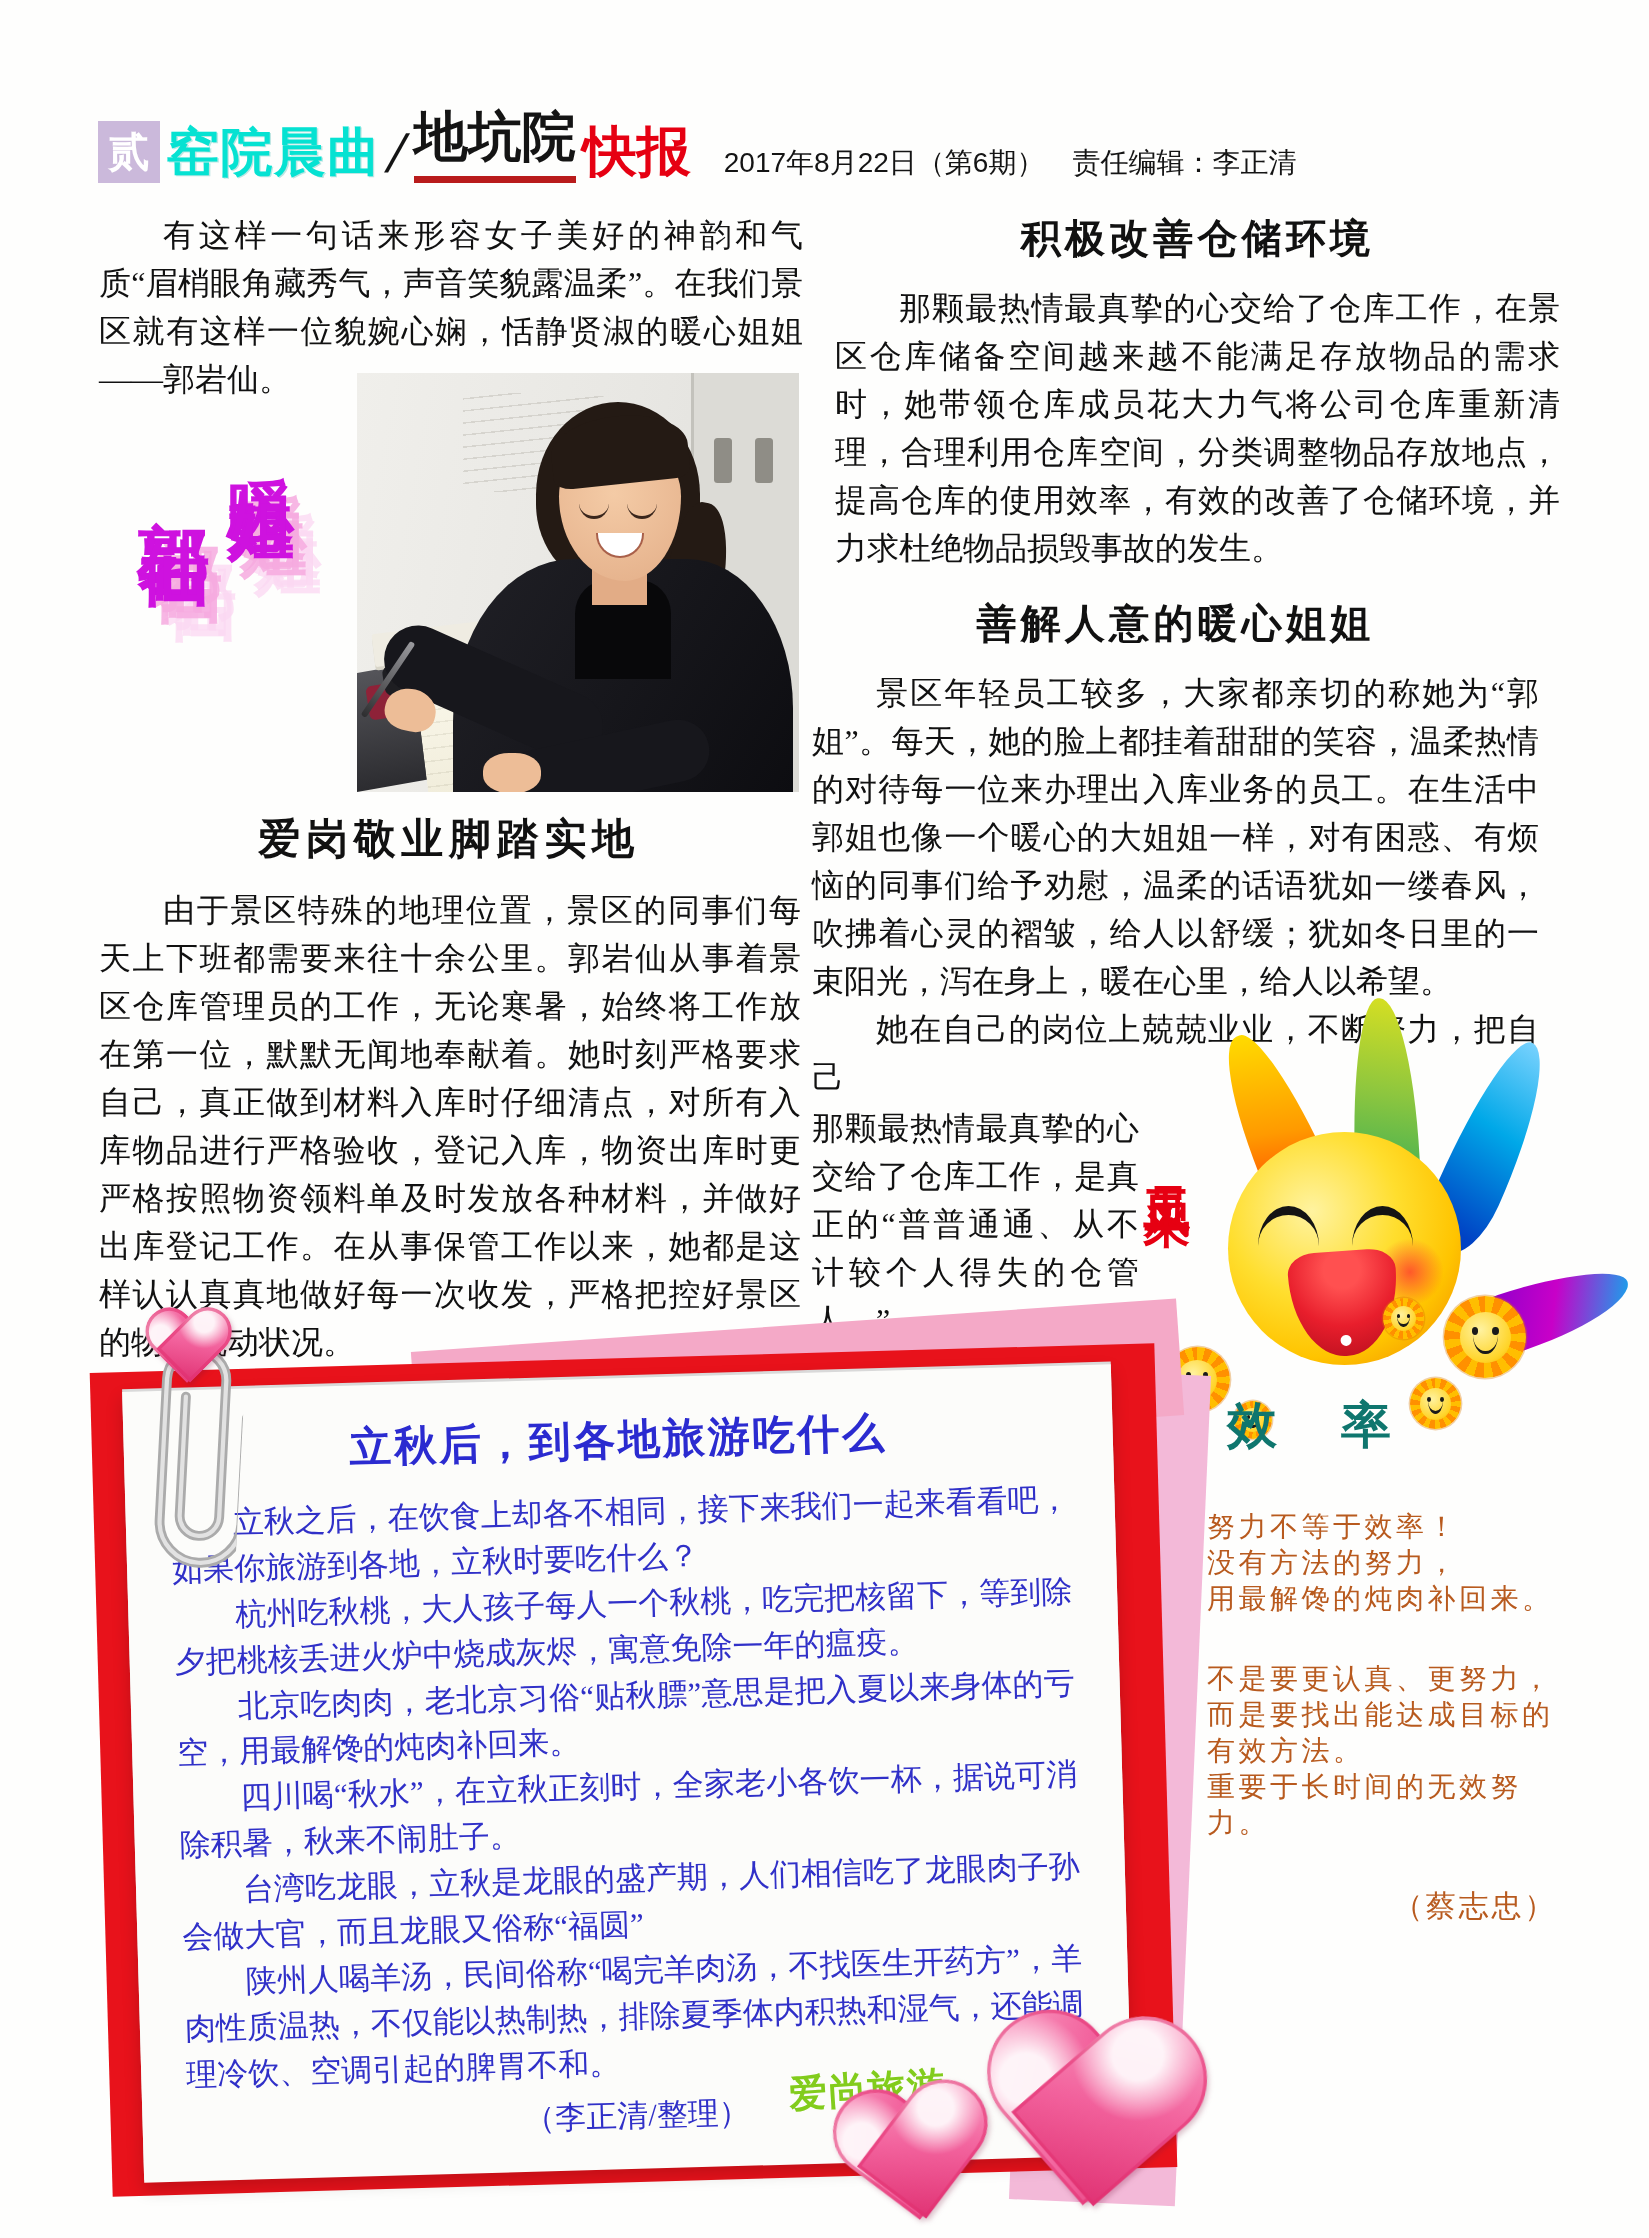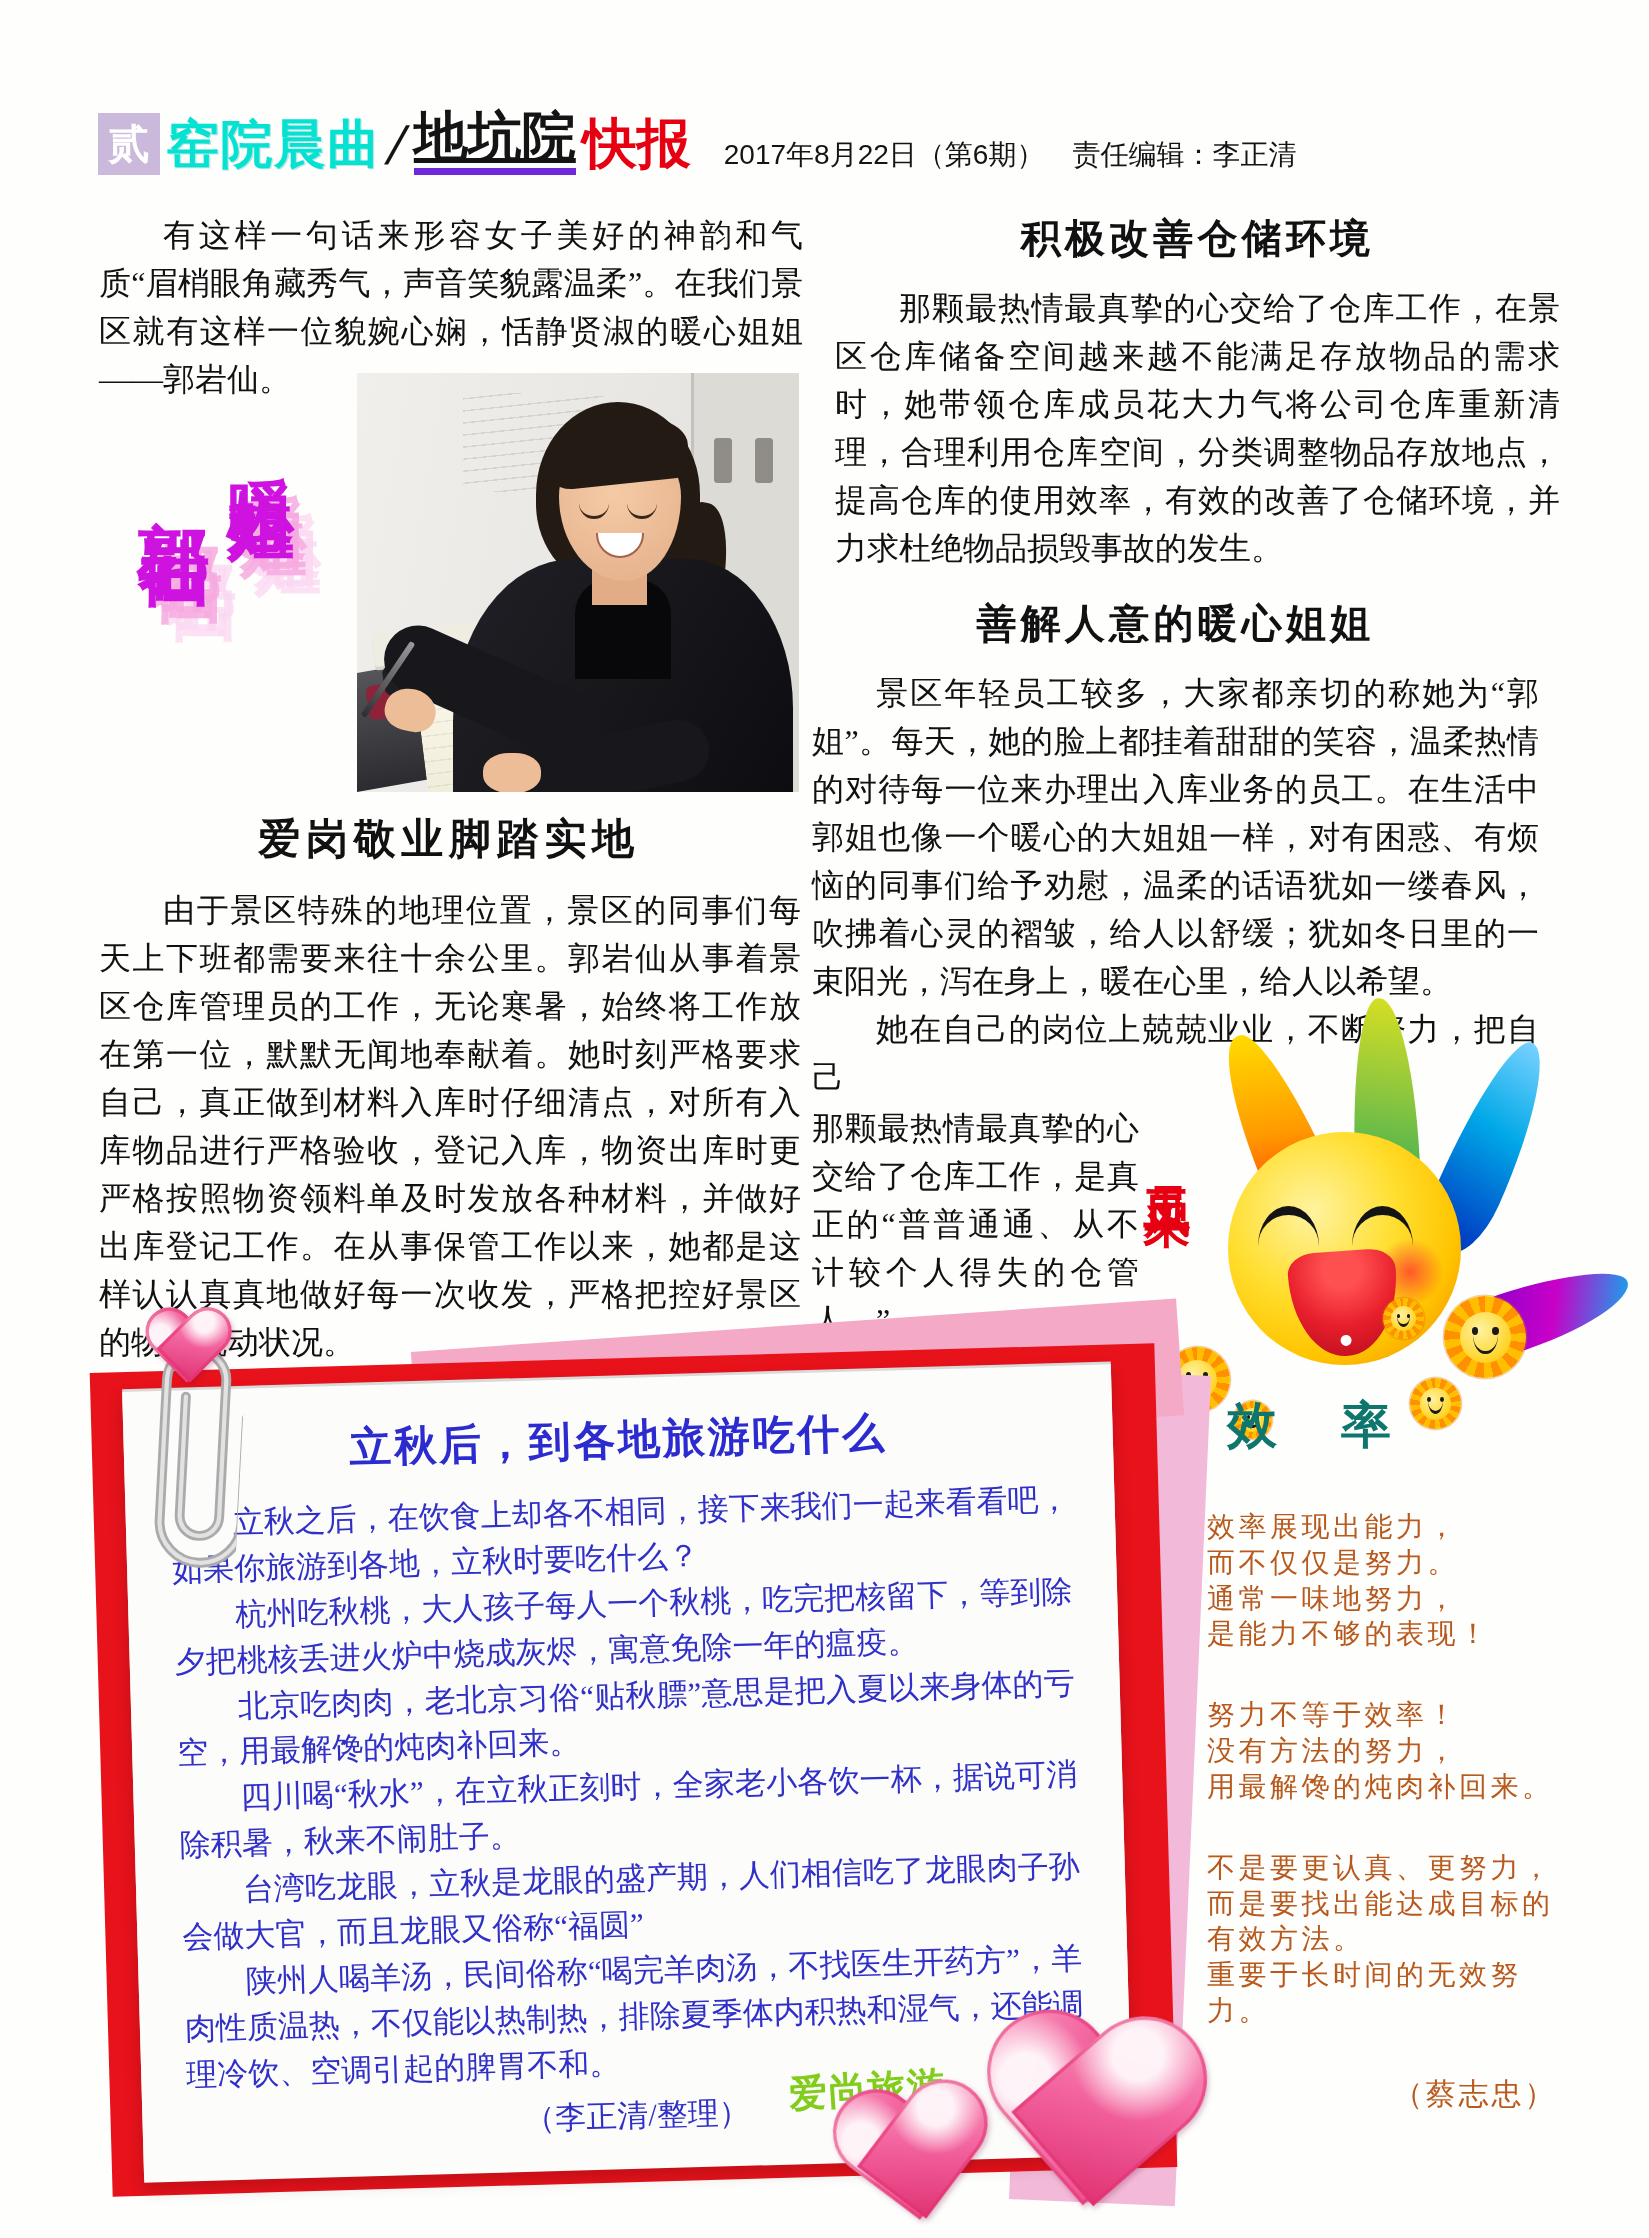--- a/index.html
+++ b/index.html
@@ -6,21 +6,21 @@
   #page{position:relative;width:1649px;height:2239px;background:#FEFEFD;overflow:hidden;
         font-family:"Liberation Serif","DejaVu Serif",serif;color:#111;}
   
   .masthead{position:absolute;left:98px;top:106px;display:flex;align-items:flex-end;gap:7px;white-space:nowrap;}
   .vol-badge{display:flex;align-items:center;justify-content:center;width:62px;height:62px;background:#CBB9DB;
              color:#FFF;font-size:41px;font-weight:700;font-family:"Liberation Sans","DejaVu Sans",sans-serif;}
   .brand{font-family:"DejaVu Sans","Liberation Sans",sans-serif;font-weight:800;font-size:52px;line-height:62px;
          color:#06E2D2;letter-spacing:1.4px;text-shadow:1.4px 1.4px 0 rgba(0,160,150,.25);}
   .mh-slash{font-size:59px;line-height:62px;font-weight:700;color:#141414;transform:skewX(-12deg);margin:0 1.4px;}
   .mh-black{font-family:"DejaVu Sans","Liberation Sans",sans-serif;font-weight:800;font-size:54px;line-height:62px;color:#141414;
-            border-bottom:7px solid #6d28d9;padding-bottom:0;text-decoration:underline;}
+            border-bottom:7px solid #b91c1c;padding-bottom:8px;}
   .mh-red{font-family:"DejaVu Sans","Liberation Sans",sans-serif;font-weight:800;font-size:54px;line-height:62px;color:#E60012;}
   .dateline{font-family:"Liberation Sans","DejaVu Sans",sans-serif;font-size:28px;line-height:41px;color:#141414;margin-left:26px;}
   
   .body{font-size:32px;line-height:1.5;text-align:justify;margin:0;}
   .body.ind{text-indent:2em;}
   h2.sec{font-size:40px;font-weight:700;text-align:center;letter-spacing:4.2px;margin:0 0 18.4px 0;}
   
   .intro{position:absolute;left:99px;top:211px;width:704px;}
   .vname{position:absolute;writing-mode:vertical-rl;font-weight:700;color:#CE12DF;
          text-shadow:12.7px 17px 0 rgba(246,170,223,.85),27px 35px 0 rgba(251,215,241,.75);}
@@ -277,26 +277,20 @@
       <path d="M21 42 v84 a14 14 0 0 0 28 0 V30 a21 21 0 0 0 -42 0 v100 a29 29 0 0 0 58 0 V55" fill="none" stroke="#E2E2E2" stroke-width="3" stroke-linecap="round"></path>
     </svg>
     <div class="heart clip-heart"></div>
     <div class="heart big"></div>
     <div class="heart small"></div>
   </div>
 
   <aside class="efficiency">
     <h3 class="eff-title">效　率</h3>
     <div class="stanza">
-      <div class="eff-line">效率展现出能力，</div>
-      <div class="eff-line">而不仅仅是努力。</div>
-      <div class="eff-line">通常一味地努力，</div>
-      <div class="eff-line">是能力不够的表现！</div>
-    </div>
-    <div class="stanza">
       <div class="eff-line">努力不等于效率！</div>
       <div class="eff-line">没有方法的努力，</div>
       <div class="eff-line">用最解馋的炖肉补回来。</div>
     </div>
     <div class="stanza">
       <div class="eff-line">不是要更认真、更努力，</div>
       <div class="eff-line">而是要找出能达成目标的</div>
       <div class="eff-line">有效方法。</div>
       <div class="eff-line">重要于长时间的无效努</div>
       <div class="eff-line">力。</div>

